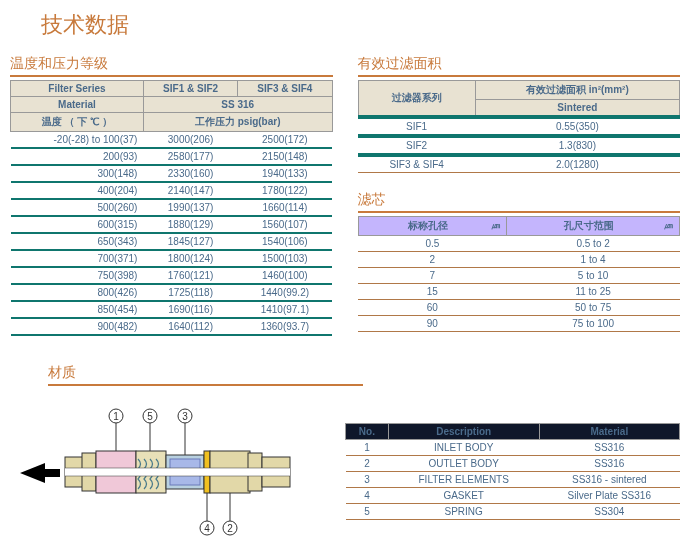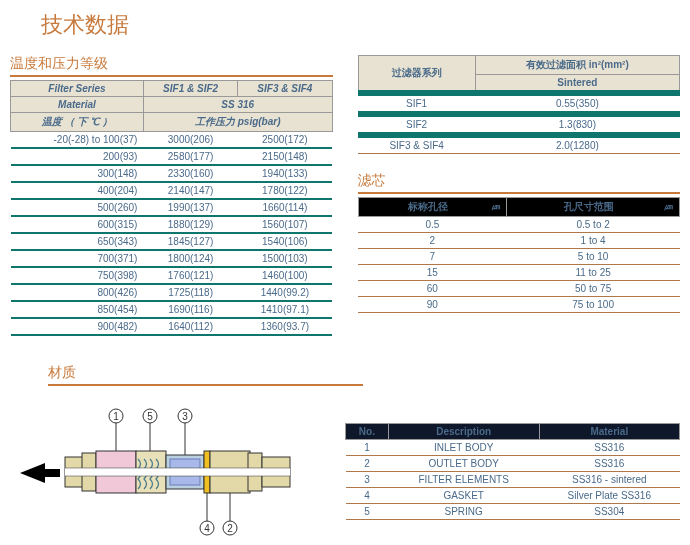--- a/index.html
+++ b/index.html
@@ -45,41 +45,40 @@
   th, td {
     padding: 2px 6px;
     text-align: center;
     font-size: 10px;
   }
   .temp-table th {
     background: #E8E2D2;
     color: #4A6A8A;
     font-weight: bold;
     border: 1px solid #999;
-    font-style: italic;
   }
   .temp-table td {
     border-top: 1px solid #B07848;
     border-bottom: 2px solid #0f766e;
     color: #4A6A8A;
   }
   .temp-table .col1 { text-align: right; }
   .filt-table th {
     background: #E8E2D2;
     color: #4A6A8A;
     font-weight: bold;
     border: 1px solid #999;
   }
   .filt-table td {
-    border-top: 6px solid #0f766e;
+    border-top: 4px solid #0f766e;
     border-bottom: 1px solid #B07848;
     color: #4A6A8A;
   }
   .cart-table th {
-    background: #000000;
+    background: #c4b5fd;
     color: #4A6A8A;
     font-weight: bold;
     border: 1px solid #999;
   }
   .cart-table td {
     border-top: 1px solid #B07848;
     border-bottom: 1px solid #B07848;
     color: #4A6A8A;
   }
   .material-section {
@@ -198,20 +197,21 @@
               <td>1640(112)</td>
               <td>1360(93.7)</td>
             </tr>
           </tbody>
       </table>
     </div>
   </div>
 
   <div class="right-col">
     <div class="sec-block">
+      <div class="section-title">有效过滤面积</div>
       <table class="filt-table">
         <thead>
           <tr>
             <th rowspan="2">过滤器系列</th>
             <th>有效过滤面积 in²(mm²)</th>
           </tr>
           <tr>
             <th>Sintered</th>
           </tr>
         </thead>

